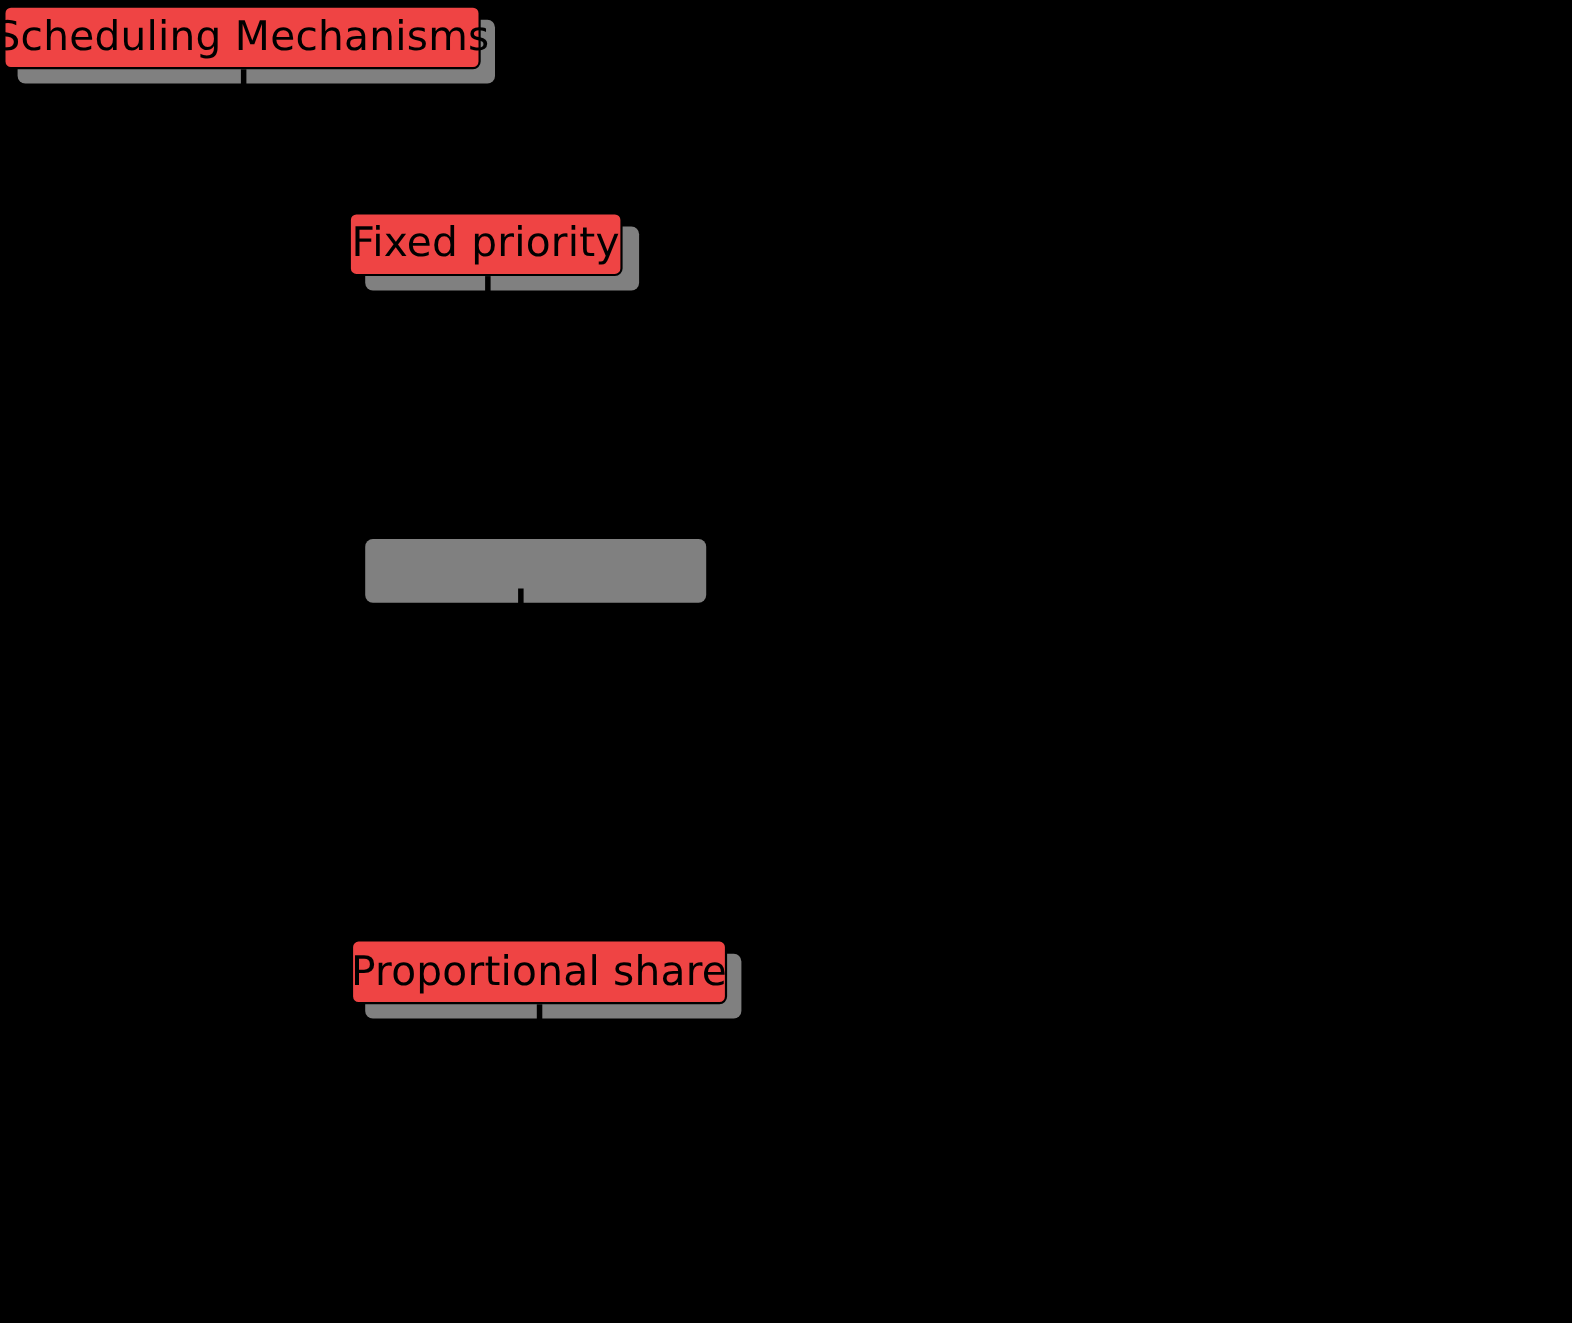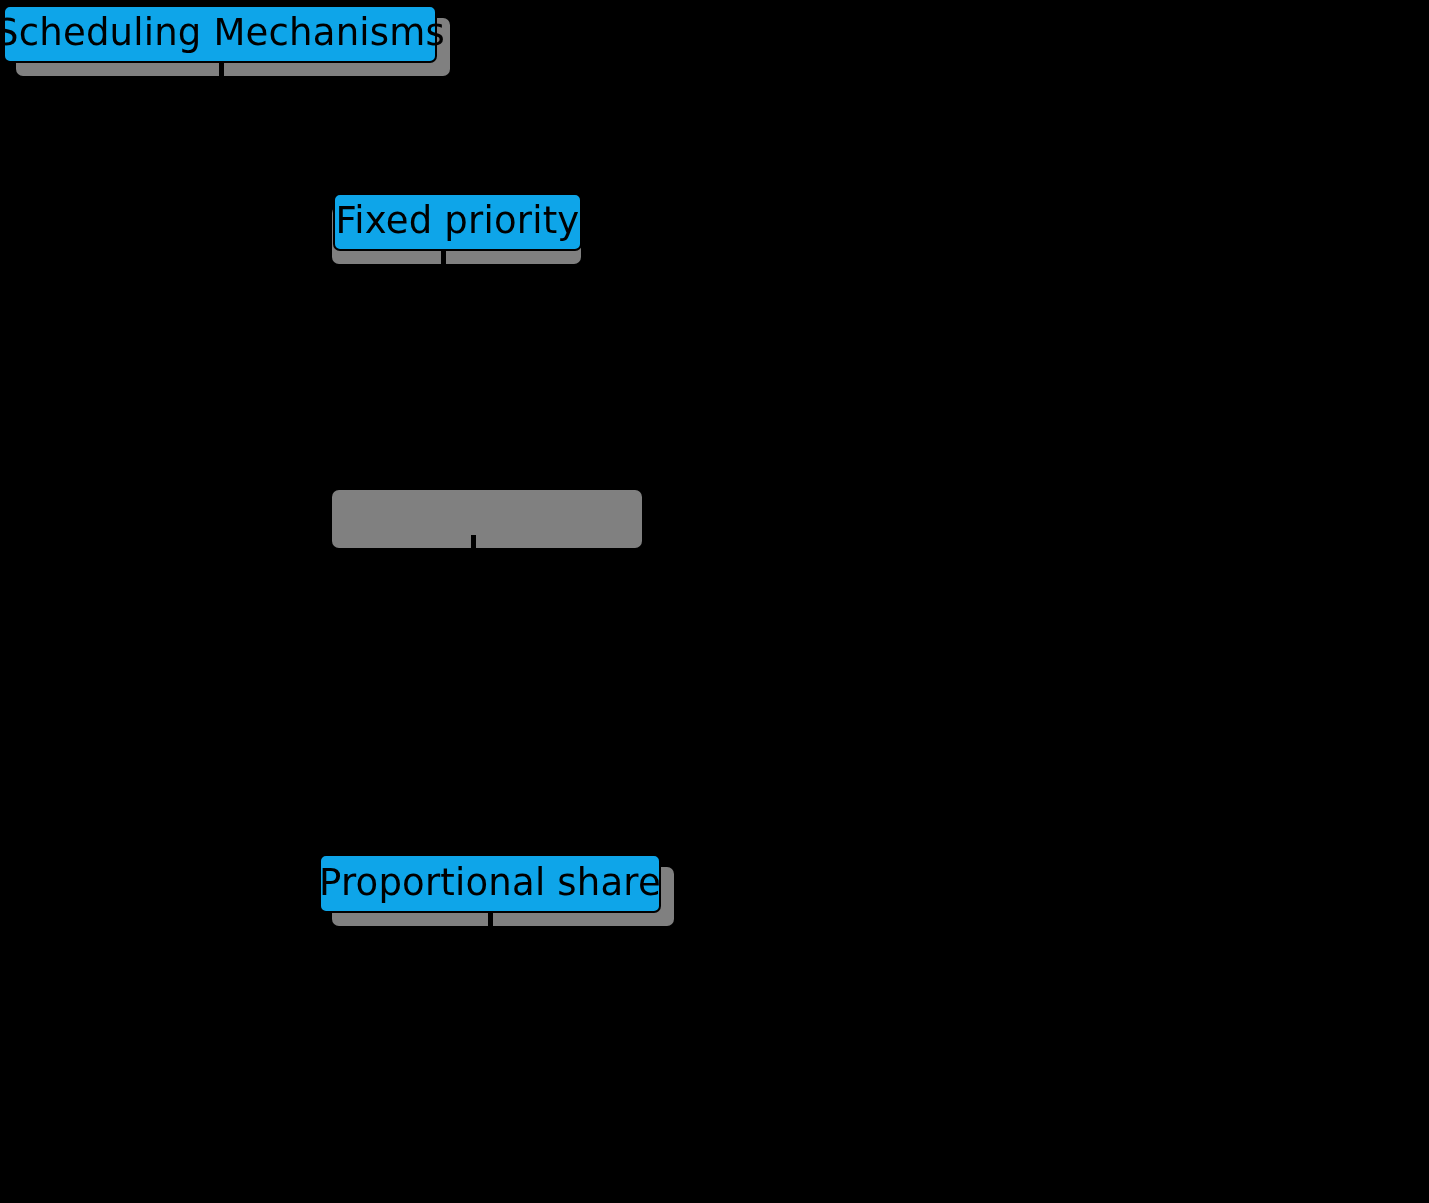--- a/index.html
+++ b/index.html
@@ -24,21 +24,21 @@
 
   
   .node {
     position: absolute;
     box-sizing: border-box;
     display: flex;
     align-items: center;
     justify-content: center;
     border: 2px solid #000000;
     border-radius: 7px;
-    background: #0ea5e9;
+    background: #ef4444;
     color: #000000;
     font-family: "DejaVu Sans", sans-serif;
     font-weight: 400;
     letter-spacing: 0.2px;
     white-space: nowrap;
     z-index: 3;
   }
   .node-label {
     display: block;
     line-height: 1;
@@ -59,21 +59,21 @@
     position: absolute;
     background: #000000;
     z-index: 2;
   }
 
   
   #node-root        { left: 3px;   top: 5px;   width: 434px; height: 58px;  font-size: 37px; }
   #shadow-root      { left: 16px;  top: 18px;  width: 434px; height: 58px;  }
   #stub-root        { left: 219px; top: 63px;  width: 5px;   height: 14px;  }
 
-  #node-fixed       { left: 333px; top: 193px; width: 249px; height: 58px;  font-size: 37px; text-align: center; }
+  #node-fixed       { left: 317px; top: 193px; width: 249px; height: 58px;  font-size: 37px; text-align: center; }
   #shadow-fixed     { left: 332px; top: 206px; width: 249px; height: 58px;  }
   #stub-fixed       { left: 441px; top: 251px; width: 5px;   height: 14px;  }
 
   #node-dynamic     { left: 319px; top: 477px; width: 310px; height: 58px;  font-size: 37px; }
   #shadow-dynamic   { left: 332px; top: 490px; width: 310px; height: 58px;  }
   #stub-dynamic     { left: 471px; top: 535px; width: 5px;   height: 14px;  }
 
   #node-prop        { left: 319px; top: 854px; width: 342px; height: 59px;  font-size: 37px; text-align: right; }
   #shadow-prop      { left: 332px; top: 867px; width: 342px; height: 59px;  }
   #stub-prop        { left: 488px; top: 913px; width: 5px;   height: 14px;  }

